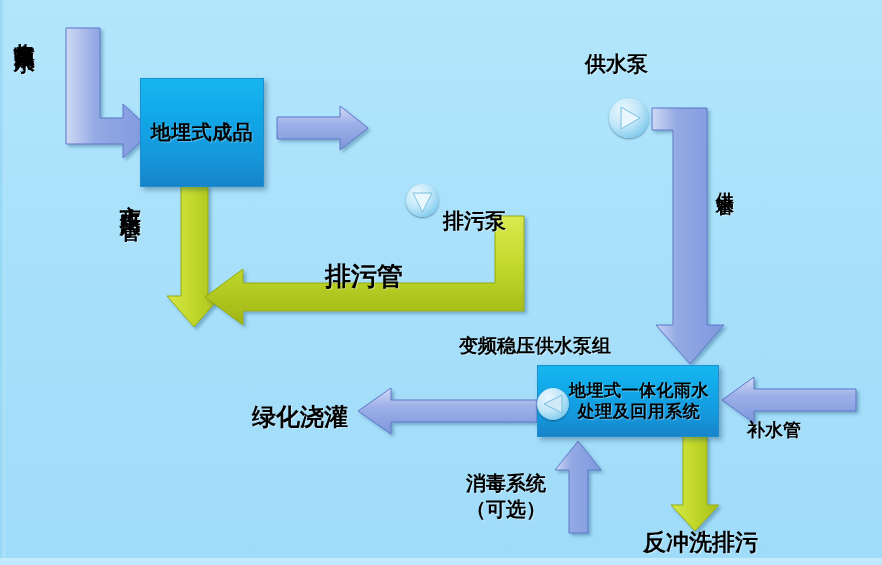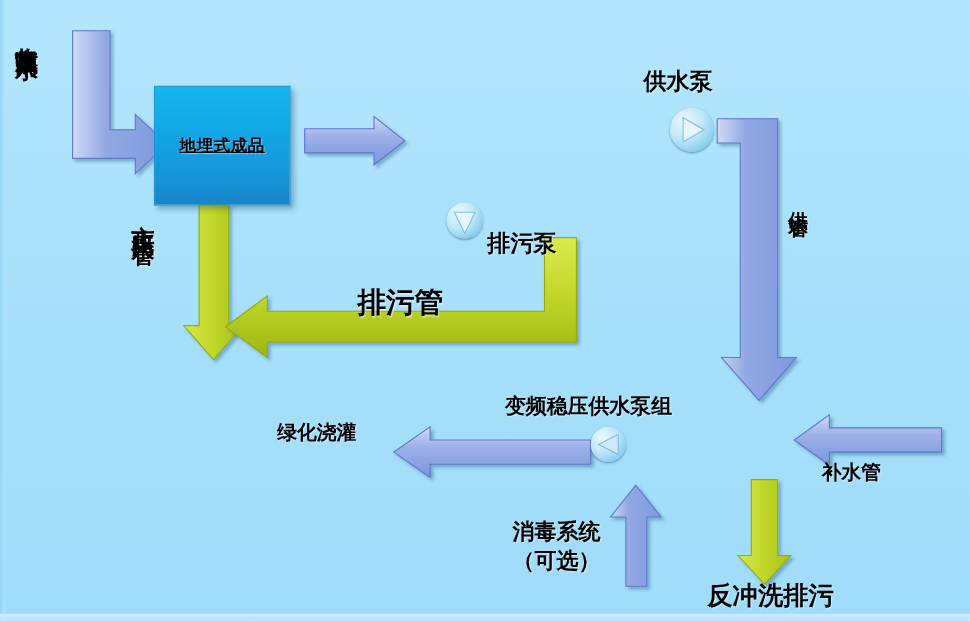--- a/index.html
+++ b/index.html
@@ -39,21 +39,21 @@
   .pbox .ptitle{
     color:#000;
     font-weight:bold;
     text-align:center;
     line-height:1.22;
     text-shadow:1px 1px 1px rgba(255,255,255,.35);
     letter-spacing:.5px;
   }
 
   #box-diverter{left:140px;top:78px;width:122px;height:107px;}
-  #box-diverter .ptitle{font-size:15px;text-decoration:underline;}
+  #box-diverter .ptitle{font-size:20px;}
 
   #box-pptank{left:370px;top:80px;width:282px;height:136px;}
   #box-pptank .ptitle{font-size:18px;position:absolute;top:56px;left:0;right:0;}
 
   #box-treat{left:537px;top:365px;width:180px;height:70px;}
   #box-treat .ptitle{font-size:17px;padding-left:22px;}
 
   
   .pump{
     position:absolute;border-radius:50%;
@@ -77,26 +77,26 @@
   .lbl-v{
     writing-mode:vertical-rl;
     text-orientation:upright;
     white-space:nowrap;
     letter-spacing:2px;
   }
 
   #lbl-collect{left:12px;top:26px;font-size:21px;height:150px;}
   #lbl-municipal{left:118px;top:188px;font-size:21px;height:148px;letter-spacing:4px;}
   #lbl-supplypipe{left:714px;top:178px;font-size:18px;height:102px;letter-spacing:3px;}
-  #lbl-supplypump{left:585px;top:62px;font-size:21px;}
+  #lbl-supplypump{left:585px;top:52px;font-size:21px;}
   #lbl-drainpump{left:443px;top:188px;font-size:21px;margin-top:21px;}
   #lbl-sewerpipe{left:325px;top:262px;font-size:26px;}
-  #lbl-booster{left:459px;top:335px;font-size:19px;margin-top:24px;}
+  #lbl-booster{left:459px;top:335px;font-size:19px;}
   #lbl-makeup{left:747px;top:420px;font-size:18px;}
-  #lbl-irrigation{left:252px;top:384px;font-size:18px;}
+  #lbl-irrigation{left:252px;top:404px;font-size:24px;}
   #lbl-disinfect{left:466px;top:470px;font-size:20px;text-align:center;line-height:1.3;}
   #lbl-backwash{left:643px;top:529px;font-size:23px;}
 
   
   #arrows{position:absolute;left:0;top:0;width:882px;height:565px;pointer-events:none;}
 </style>
 </head>
 <body>
 
 <div id="stage">
@@ -167,20 +167,26 @@
     </g>
   </svg>
 
   <div class="pbox" id="box-diverter">
     <div class="ptitle">
       <div>地埋式成品</div>
     </div>
   </div>
 
 
+  <div class="pbox" id="box-treat">
+    <div class="ptitle">
+      <div>地埋式一体化雨水</div>
+      <div>处理及回用系统</div>
+    </div>
+  </div>
 
   <div class="pump" id="pump-supply">
     <svg width="40" height="40" viewBox="0 0 40 40">
       <polygon points="12,9 31,20 12,31" fill="#e9f6fd" stroke="#79bfe2" stroke-width="1"></polygon>
     </svg>
   </div>
 
   <div class="pump" id="pump-drain">
     <svg width="33" height="33" viewBox="0 0 33 33">
       <polygon points="7,9 26,9 16.5,28" fill="#e9f6fd" stroke="#79bfe2" stroke-width="1"></polygon>

